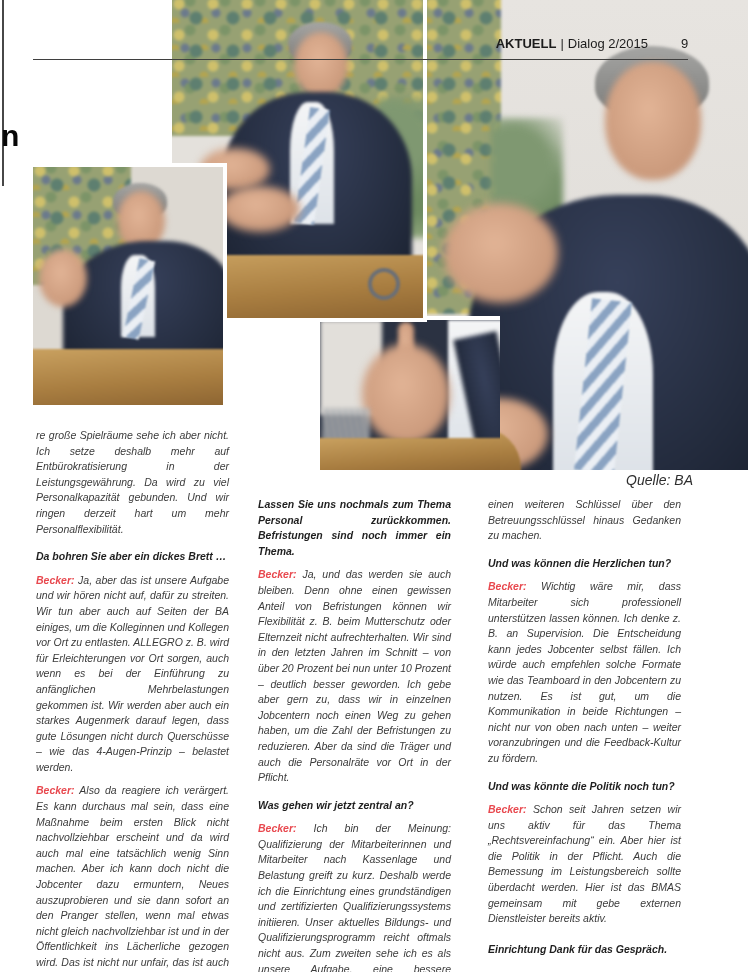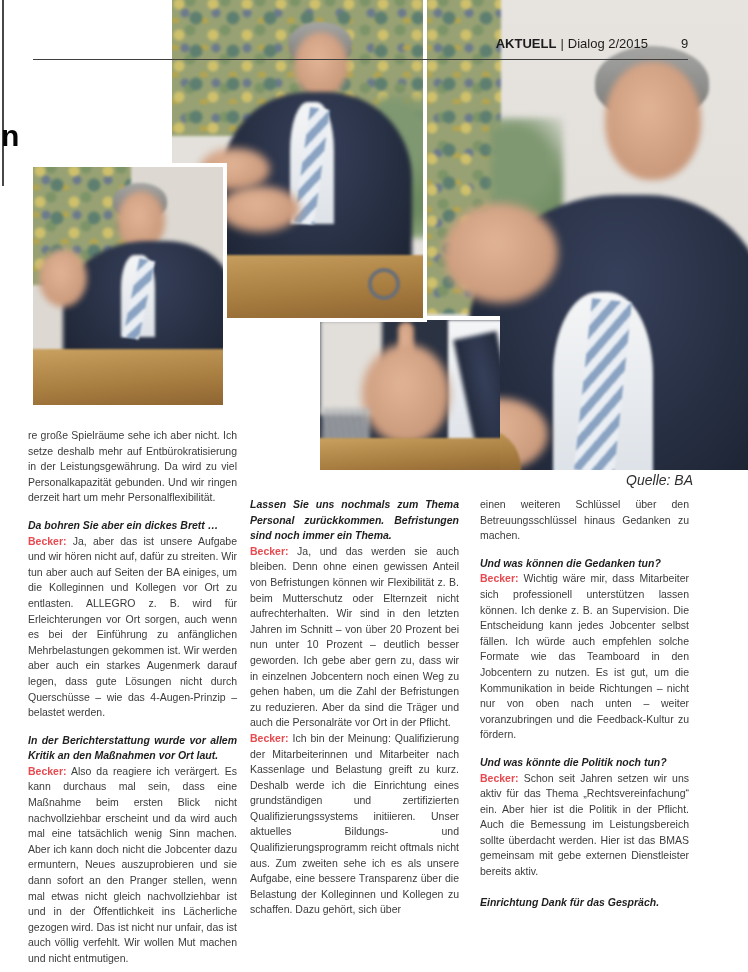--- a/index.html
+++ b/index.html
@@ -50,21 +50,21 @@
   .chair{border:4px solid #6a6f77;border-radius:50%;filter:blur(1px);background:none;}
   
   .photo-caption{position:absolute;top:472px;left:560px;width:133px;text-align:right;
     font-size:14px;font-style:italic;color:#2e2e2e;z-index:8;}
   
   .col{position:absolute;width:209px;font-size:10.5px;line-height:15.6px;
     text-align:justify;color:#3b3b3b;hyphens:auto;-webkit-hyphens:auto;}
   .col-1{left:28px;top:428px;}
   .col-2{left:250px;top:497px;}
   .col-3{left:480px;top:497px;}
-  .col p{margin:0;}
+  .col p{margin:8px;font-style:italic;}
   .question{font-weight:bold;font-style:italic;color:#1f1f1f;margin-top:12px !important;}
   .col p.first{margin-top:0 !important;}
   .becker{color:#e8494f;font-weight:bold;}
   .closing{font-weight:bold;font-style:italic;color:#1f1f1f;margin-top:15px !important;}
   .signature{margin-top:24px;text-align:right;font-style:italic;font-size:9.5px;line-height:12.5px;color:#3f3f3f;}
 </style>
 </head>
 <body>
 
 <div class="page">
@@ -125,32 +125,32 @@
 
   <div class="gutter-line"></div>
   <div class="margin-fragment">n</div>
 
   <div class="photo-caption">Quelle: BA</div>
 
   <div class="col col-1">
     <p class="first">re große Spielräume sehe ich aber nicht. Ich setze deshalb mehr auf Entbürokratisierung in der Leistungsgewährung. Da wird zu viel Personalkapazität gebunden. Und wir ringen derzeit hart um mehr Personalflexibilität.</p>
     <p class="question">Da bohren Sie aber ein dickes Brett …</p>
     <p class="answer"><span class="becker">Becker:</span> <span>Ja, aber das ist unsere Aufgabe und wir hören nicht auf, dafür zu streiten. Wir tun aber auch auf Seiten der BA einiges, um die Kolleginnen und Kollegen vor Ort zu entlasten. ALLEGRO z. B. wird für Erleichterungen vor Ort sorgen, auch wenn es bei der Einführung zu anfänglichen Mehrbelastungen gekommen ist. Wir werden aber auch ein starkes Augenmerk darauf legen, dass gute Lösungen nicht durch Querschüsse – wie das 4-Augen-Prinzip – belastet werden.</span></p>
-    <p class="question">In der Berichterstattung wurde vor allem Kritik an den Maßnahmen vor Ort laut.</p>
     <p class="answer"><span class="becker">Becker:</span> <span>Also da reagiere ich verärgert. Es kann durchaus mal sein, dass eine Maßnahme beim ersten Blick nicht nachvollziehbar erscheint und da wird auch mal eine tatsächlich wenig Sinn machen. Aber ich kann doch nicht die Jobcenter dazu ermuntern, Neues auszuprobieren und sie dann sofort an den Pranger stellen, wenn mal etwas nicht gleich nachvollziehbar ist und in der Öffentlichkeit ins Lächerliche gezogen wird. Das ist nicht nur unfair, das ist auch völlig verfehlt. Wir wollen Mut machen und nicht entmutigen.</span></p>
   </div>
 
   <div class="col col-2">
     <p class="question first">Lassen Sie uns nochmals zum Thema Personal zurückkommen. Befristungen sind noch immer ein Thema.</p>
     <p class="answer"><span class="becker">Becker:</span> <span>Ja, und das werden sie auch bleiben. Denn ohne einen gewissen Anteil von Befristungen können wir Flexibilität z. B. beim Mutterschutz oder Elternzeit nicht aufrechterhalten. Wir sind in den letzten Jahren im Schnitt – von über 20 Prozent bei nun unter 10 Prozent – deutlich besser geworden. Ich gebe aber gern zu, dass wir in einzelnen Jobcentern noch einen Weg zu gehen haben, um die Zahl der Befristungen zu reduzieren. Aber da sind die Träger und auch die Personalräte vor Ort in der Pflicht.</span></p>
+    <p class="question">Was gehen wir jetzt zentral an?</p>
     <p class="answer"><span class="becker">Becker:</span> <span>Ich bin der Meinung: Qualifizierung der Mitarbeiterinnen und Mitarbeiter nach Kassenlage und Belastung greift zu kurz. Deshalb werde ich die Einrichtung eines grundständigen und zertifizierten Qualifizierungssystems initiieren. Unser aktuelles Bildungs- und Qualifizierungsprogramm reicht oftmals nicht aus. Zum zweiten sehe ich es als unsere Aufgabe, eine bessere Transparenz über die Belastung der Kolleginnen und Kollegen zu schaffen. Dazu gehört, sich über</span></p>
   </div>
 
   <div class="col col-3">
     <p class="first">einen weiteren Schlüssel über den Betreuungsschlüssel hinaus Gedanken zu machen.</p>
-    <p class="question">Und was können die Gedanken tun?</p>
+    <p class="question">Und was können die Herzlichen tun?</p>
     <p class="answer"><span class="becker">Becker:</span> <span>Wichtig wäre mir, dass Mitarbeiter sich professionell unterstützen lassen können. Ich denke z. B. an Supervision. Die Entscheidung kann jedes Jobcenter selbst fällen. Ich würde auch empfehlen solche Formate wie das Teamboard in den Jobcentern zu nutzen. Es ist gut, um die Kommunikation in beide Richtungen – nicht nur von oben nach unten – weiter voranzubringen und die Feedback-Kultur zu fördern.</span></p>
     <p class="question">Und was könnte die Politik noch tun?</p>
     <p class="answer"><span class="becker">Becker:</span> <span>Schon seit Jahren setzen wir uns aktiv für das Thema „Rechtsvereinfachung“ ein. Aber hier ist die Politik in der Pflicht. Auch die Bemessung im Leistungsbereich sollte überdacht werden. Hier ist das BMAS gemeinsam mit gebe externen Dienstleister bereits aktiv.</span></p>
     <p class="closing">Einrichtung Dank für das Gespräch.</p>
   </div>
 
 </div>
 
 </body></html>

